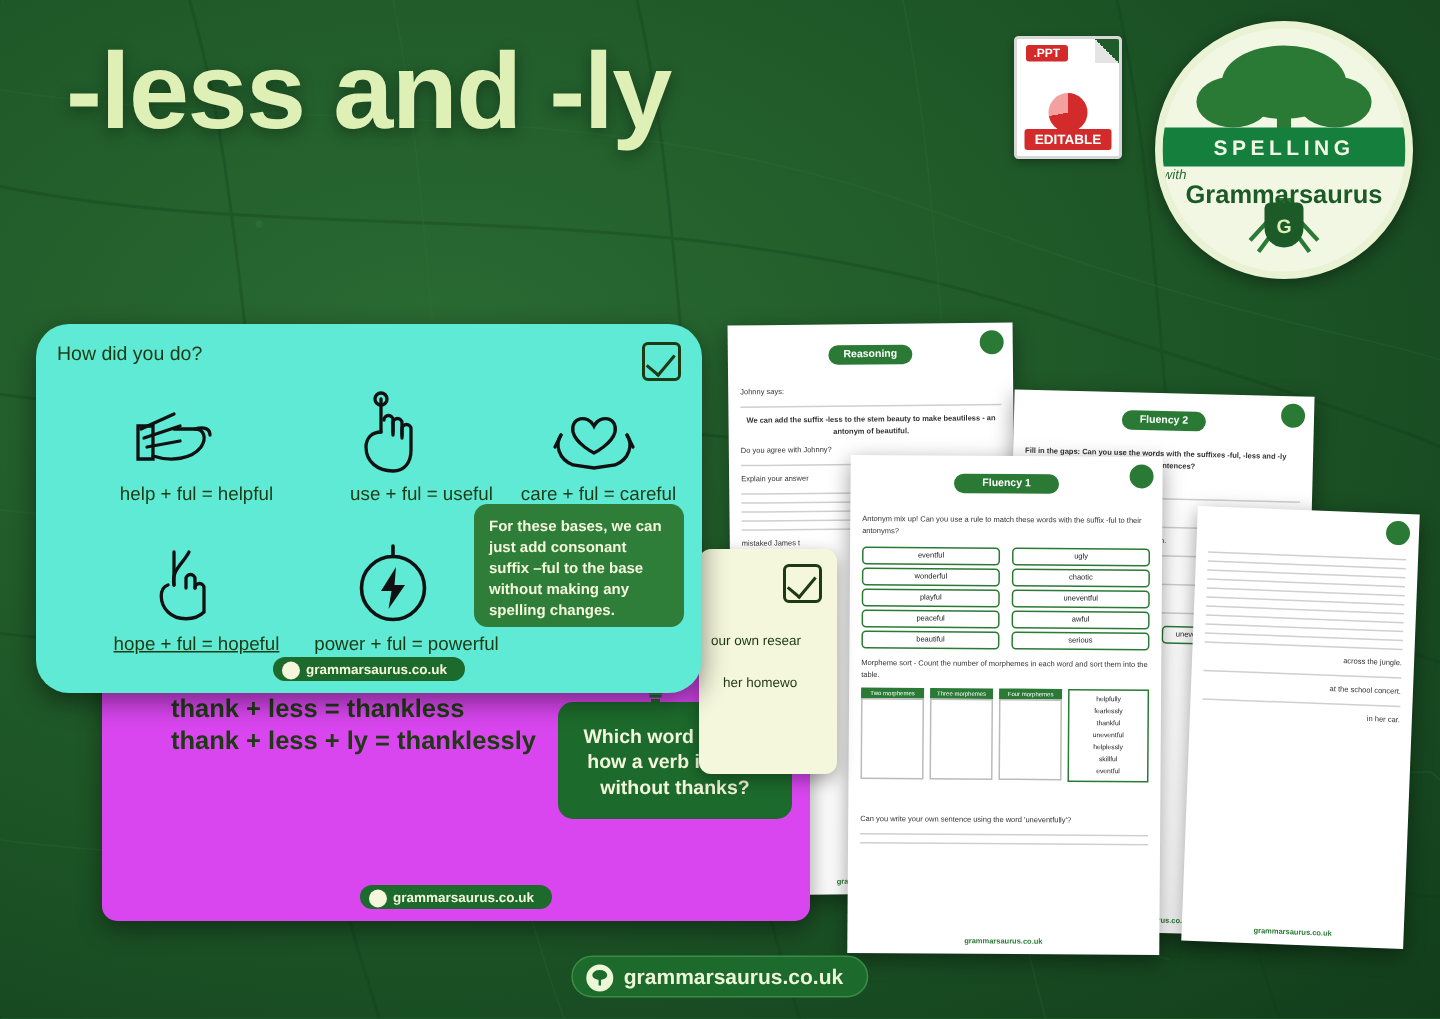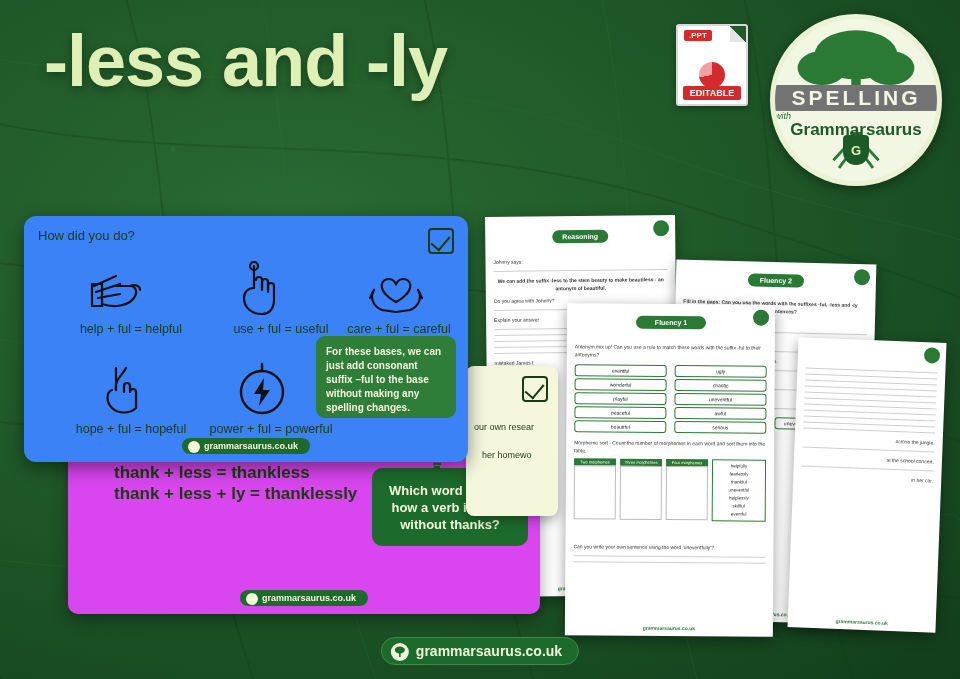--- a/index.html
+++ b/index.html
@@ -70,22 +70,22 @@
     position:absolute; right:18px; top:14px; width:172px; height:172px;
     border-radius:50%;
     background:#f2f7e4;
     border:5px solid #e9f2d2;
     box-shadow:0 3px 12px rgba(0,0,0,.4);
     overflow:hidden;
   }
   .logo .tree { position:absolute; inset:0; }
   .logo .band {
     position:absolute; left:0; right:0; top:66px; height:26px;
-    background:#737373; color:#f2f7e4;
-    font-size:21px; font-weight:bold; letter-spacing:3px;
+    background:#15803d; color:#f2f7e4;
+    font-size:14px; font-weight:bold; letter-spacing:3px;
     display:flex; align-items:center; justify-content:center;
   }
   .logo .with {
     position:absolute; left:0; right:0; top:92px; text-align:left;
     font-size:9px; color:#2a6b33; font-style:italic;
   }
   .logo .brand {
     position:absolute; left:0; right:0; top:101px; text-align:center;
     font-size:17px; font-weight:bold; color:#1c5a27;
   }
@@ -190,21 +190,21 @@
   #slide-mid {
     position:absolute; left:466px; top:352px; width:92px; height:150px;
     background:#f4f7dc; border-radius:8px; box-shadow:0 4px 12px rgba(0,0,0,.35);
     overflow:hidden;
     margin-top:14px;
   }
 
   
   #slide-front {
     position:absolute; left:24px; top:216px; width:444px; height:246px;
-    background:#3b82f6; border-radius:12px; box-shadow:0 6px 18px rgba(0,0,0,.45);
+    background:#5eead4; border-radius:22px; box-shadow:0 6px 18px rgba(0,0,0,.45);
     overflow:hidden;
   }
   #slide-front .q {
     position:absolute; left:14px; top:12px; font-size:13px; color:#1d3a13;
   }
   #slide-front .eqrow {
     position:absolute; font-size:12.5px; color:#1d3a13; text-align:center; width:150px;
   }
   .handicon { position:absolute; width:60px; height:52px; }
   .note {
@@ -517,21 +517,21 @@
       <path d="M10 26 C 4 28, 4 38, 10 44 C 16 50, 28 50, 34 44 L34 28 C 34 24, 28 24, 28 28"></path>
       <path d="M28 28 L28 22 C 28 18, 22 18, 22 22 L22 28"></path>
     </g>
   </svg>
   <svg class="handicon" style="left:210px; top:146px; width:56px; height:56px;" viewBox="0 0 56 56">
     <circle cx="28" cy="30" r="21" fill="none" stroke="#111" stroke-width="2.4"></circle>
     <path d="M30 16 L20 32 L27 32 L25 44 L36 28 L29 28 Z" fill="#111"></path>
     <path d="M28 9 L28 2" stroke="#111" stroke-width="2.4" stroke-linecap="round"></path>
   </svg>
 
-  <div class="eqrow" style="left:32px; top:206px;">hope + ful = hopeful</div>
+  <div class="eqrow" style="left:32px; top:206px;text-decoration:underline;">hope + ful = hopeful</div>
   <div class="eqrow" style="left:162px; top:206px; width:170px;">power + ful = powerful</div>
 
   <div class="note">For these bases, we can just add consonant suffix –ful to the base without making any spelling changes.</div>
   <div class="brand-pill">grammarsaurus.co.uk</div>
 </div>
 
 <div class="footer">
   <svg class="tree-mini" viewBox="0 0 12 12">
     <ellipse cx="6" cy="4" rx="5" ry="3.4" fill="#1d6b2c"></ellipse>
     <rect x="5.2" y="5" width="1.6" height="6" fill="#1d6b2c"></rect>

